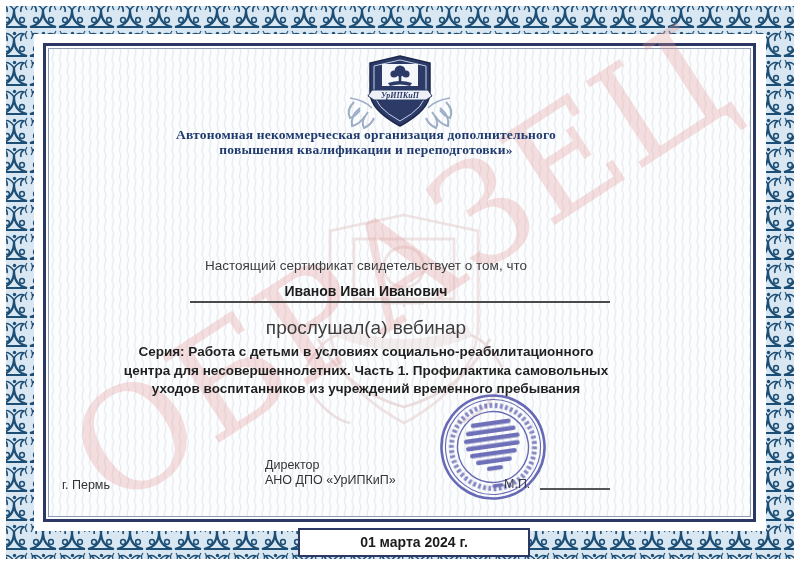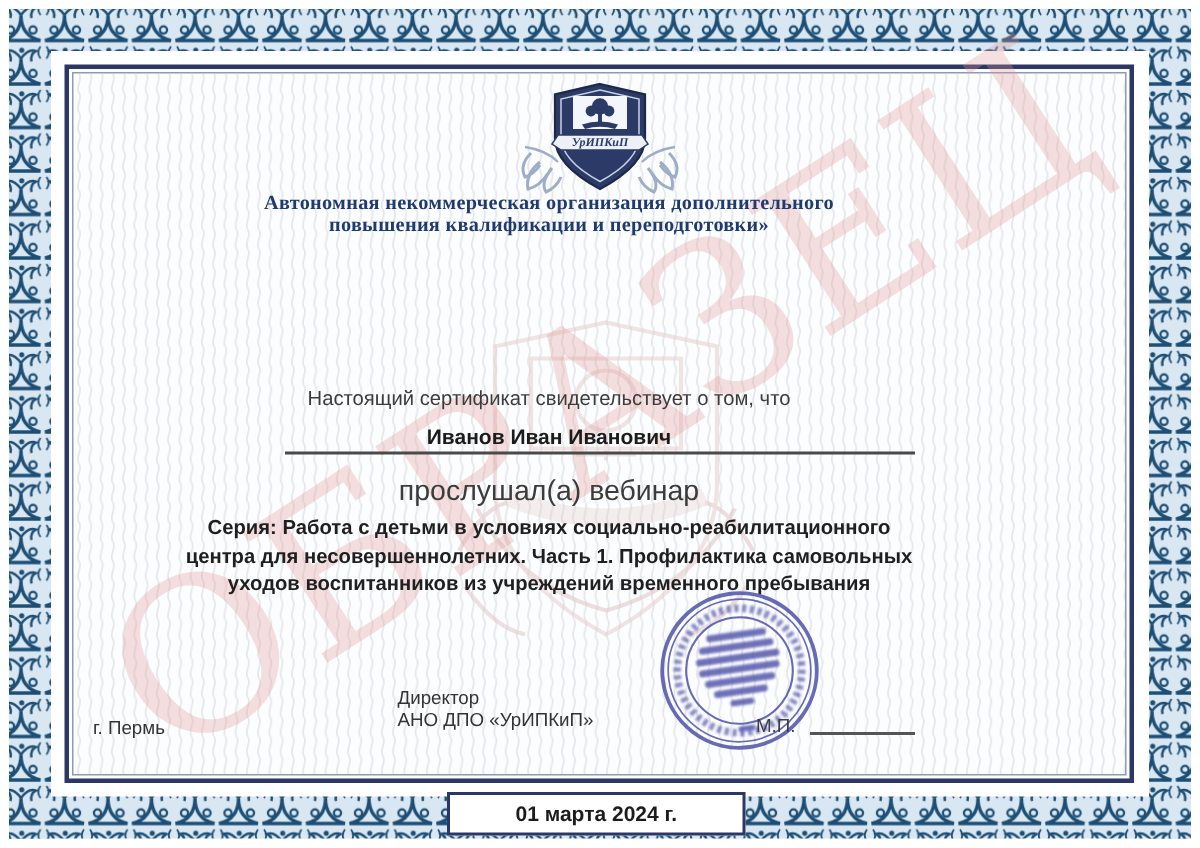--- a/index.html
+++ b/index.html
@@ -46,21 +46,21 @@
   .course{top:343px;font-size:13.5px;font-weight:700;color:#1f1f1f;line-height:18.5px;}
   .stamp-svg{position:absolute;left:438px;top:392px;opacity:.88;}
   .director{
     left:265px;top:458px;font-size:12.5px;color:#333;line-height:14.5px;text-align:left;
   }
   .city{left:62px;top:478px;font-size:12.5px;color:#333;}
   .mp{left:504px;top:477px;font-size:12.5px;color:#3c3c4a;}
   .sig-line{left:540px;top:488px;width:70px;border-bottom:2px solid #555;height:0;}
   .disclaimer{top:498px;font-size:11px;color:#5a5a5a;letter-spacing:.1px;}
   .date-box{
-    position:absolute;left:298px;top:528px;width:199px;height:29px;z-index:5;
+    position:absolute;left:298px;top:528px;width:232px;height:29px;z-index:5;
     background:#ffffff;border:2px solid #2c3764;box-sizing:border-box;
     text-align:center;font-size:14px;font-weight:700;color:#1c1c1c;line-height:25px;
   }
 </style>
 </head>
 <body>
 
 <div class="page">
 
   <svg class="border-svg" width="800" height="565" aria-hidden="true">

